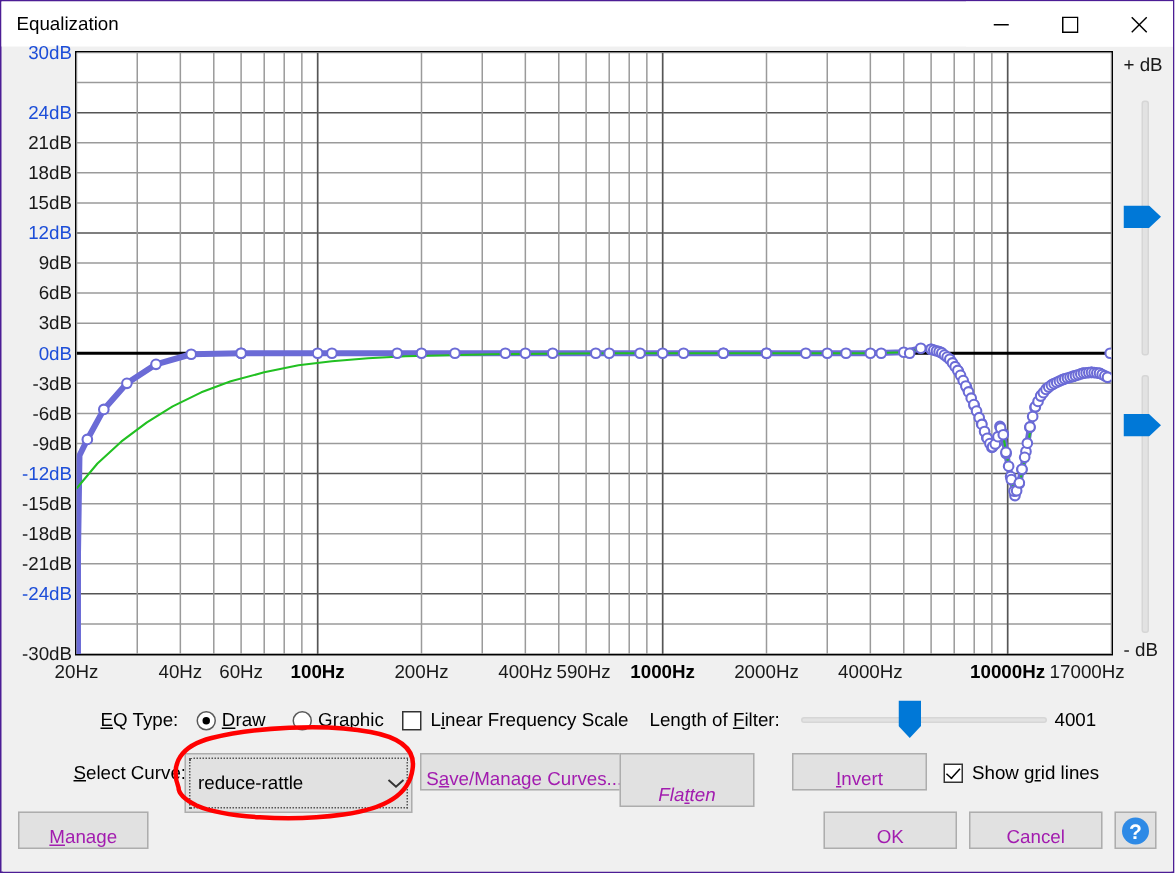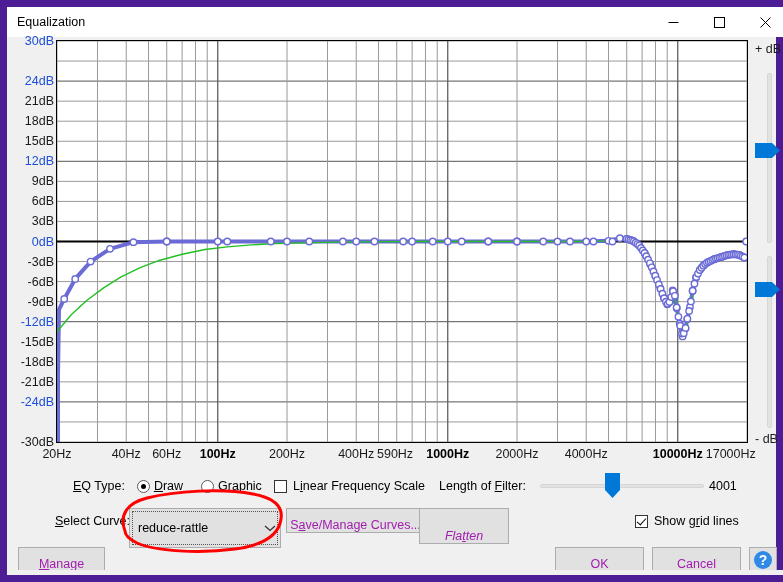--- a/index.html
+++ b/index.html
@@ -6,21 +6,21 @@
   body{
     width:783px;height:582px;overflow:hidden;
     background:#f0f0f0;
     font-family:"Liberation Sans","DejaVu Sans",sans-serif;
     font-size:12px;color:#000;
     -webkit-font-smoothing:none;
   }
   .window{
     position:relative;width:783px;height:582px;
     background:#f0f0f0;
-    border:7px solid #4c1d95;
+    border:1px solid #4c1d95;
     box-sizing:border-box;
   }
   
   .titlebar{
     position:absolute;left:0;top:0;width:781px;height:30px;
     background:#ffffff;
     display:flex;align-items:center;
     box-sizing:border-box;
   }
   .title-text{
@@ -449,20 +449,23 @@
       </svg>
     </div>
   </div>
 
   <div class="btn" style="position:absolute;left:279px;top:501px;width:139px;height:25px;">
     <span>S<u>a</u>ve/Manage Curves...</span>
   </div>
   <div class="btn" style="position:absolute;left:412px;top:501px;width:90px;height:36px;font-style:italic;">
     <span>Fla<u>t</u>ten</span>
   </div>
+  <div class="btn" style="position:absolute;left:527px;top:501px;width:90px;height:25px;">
+    <span><u>I</u>nvert</span>
+  </div>
 
   <div class="row" style="left:628px;top:507px;">
     <span class="chk on"></span>
     <span class="lbl" style="margin-left:6px;">Show g<u>r</u>id lines</span>
   </div>
 
   <div class="btn" style="position:absolute;left:548px;top:540px;width:89px;height:25px;">
     <span>OK</span>
   </div>
   <div class="btn" style="position:absolute;left:11px;top:540px;width:87px;height:25px;">

